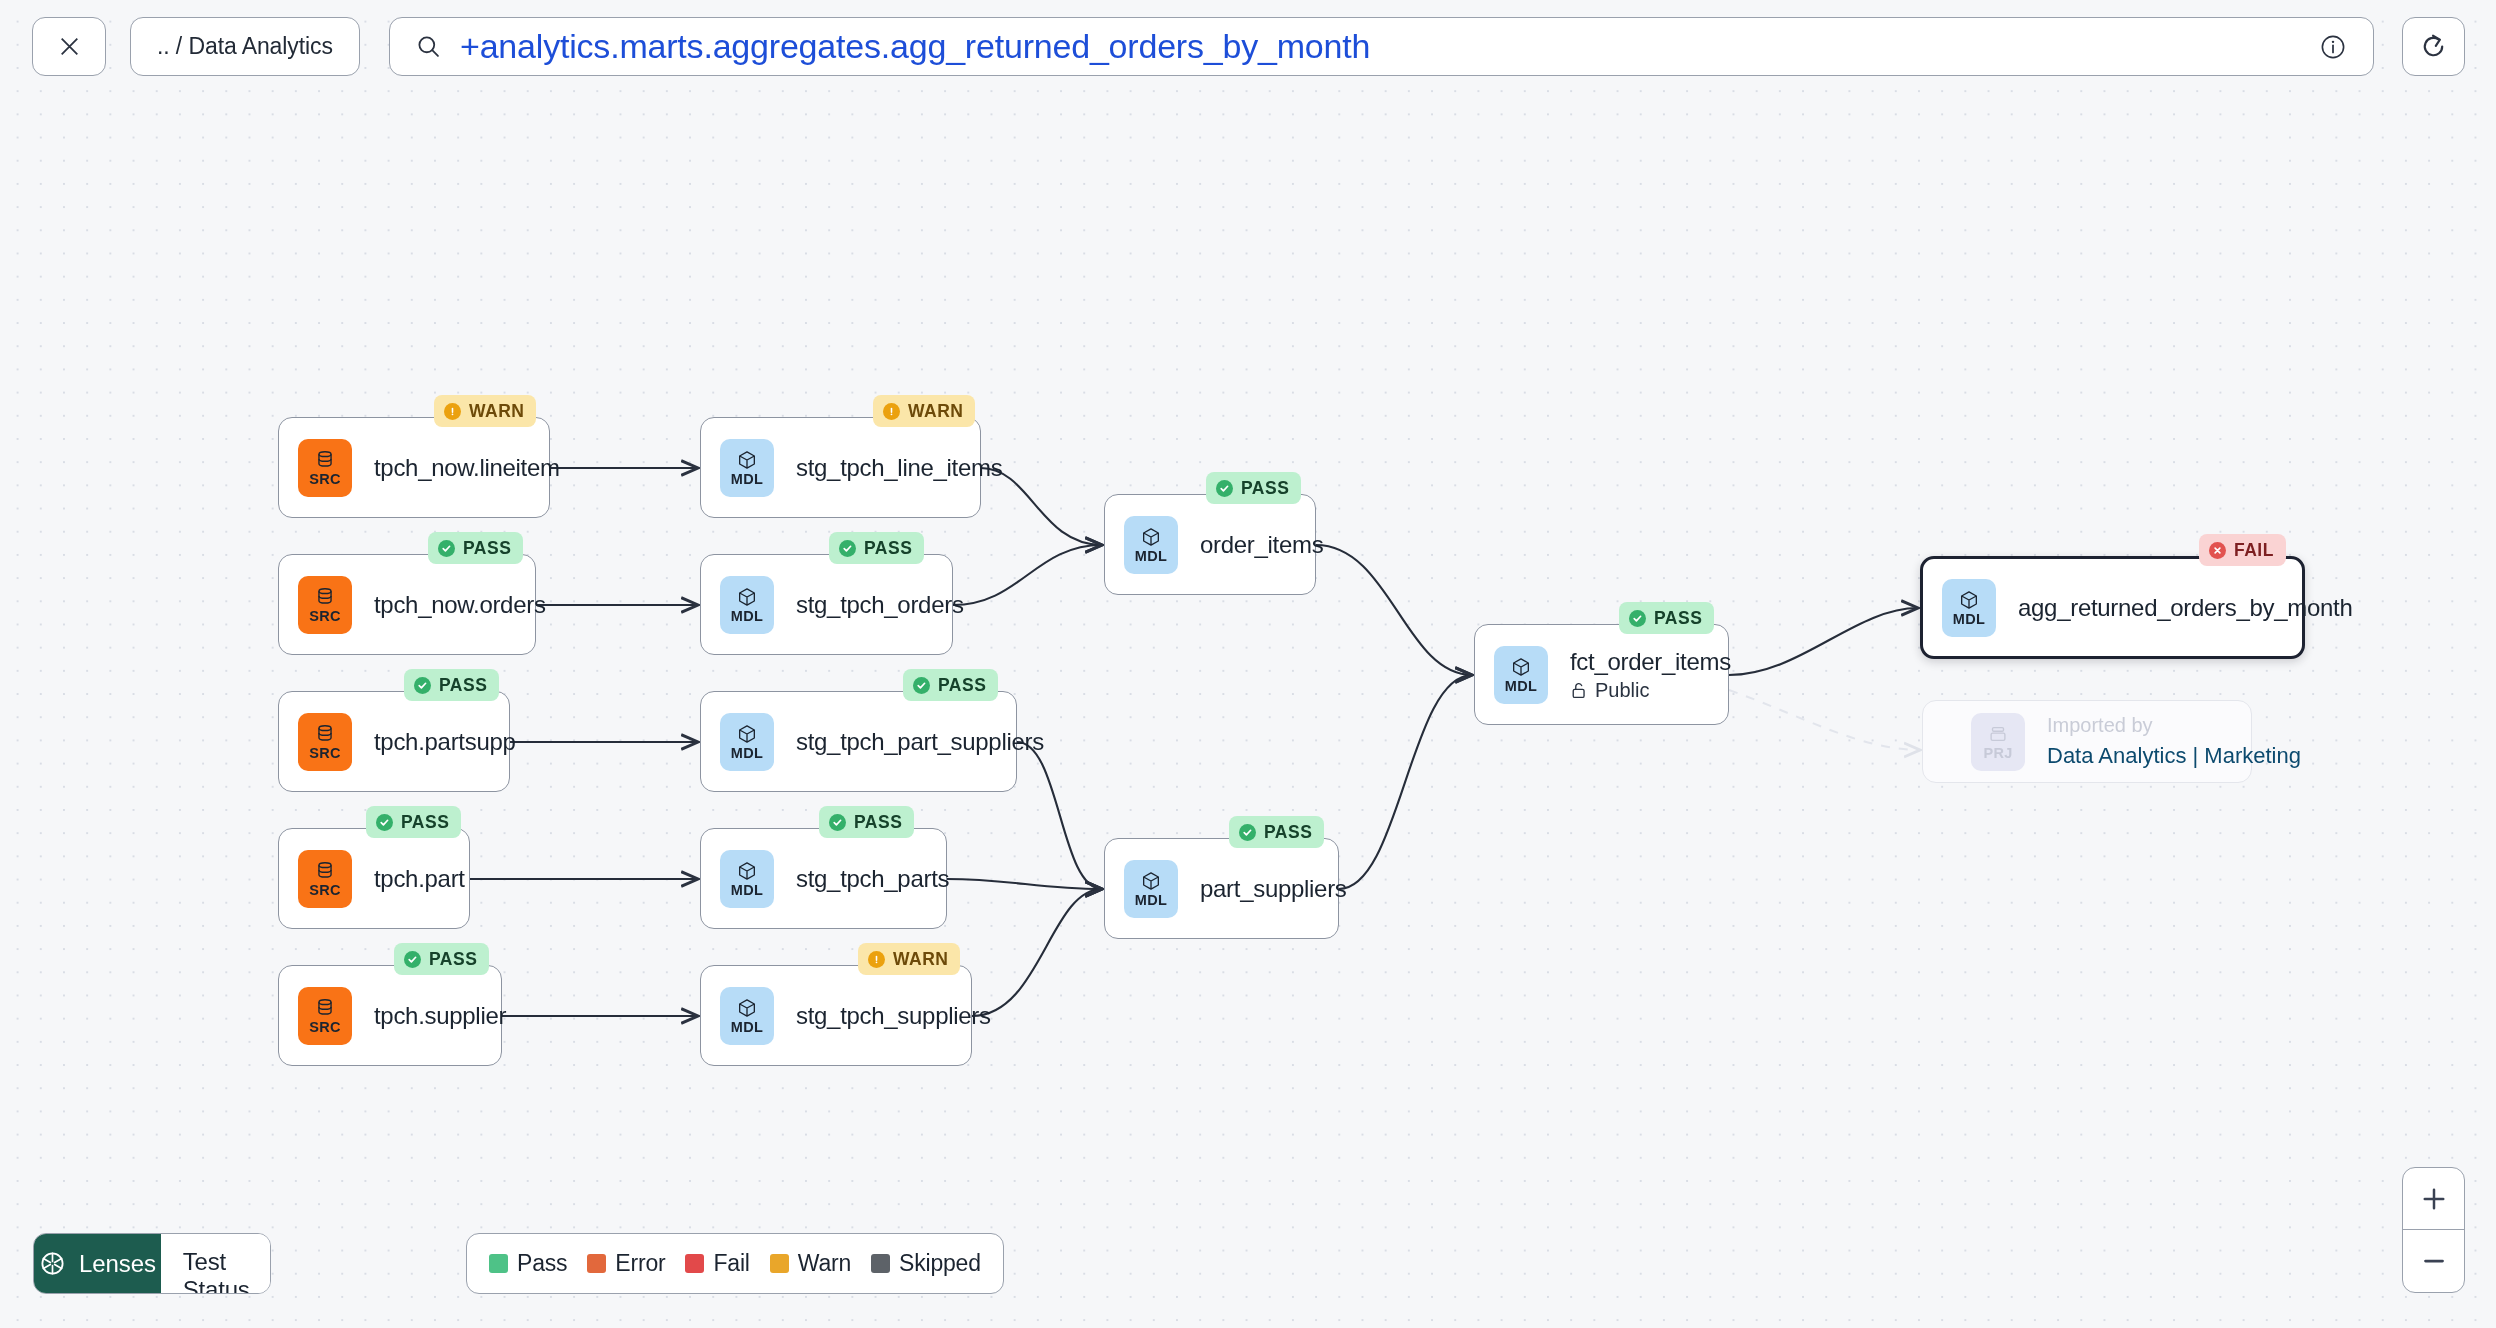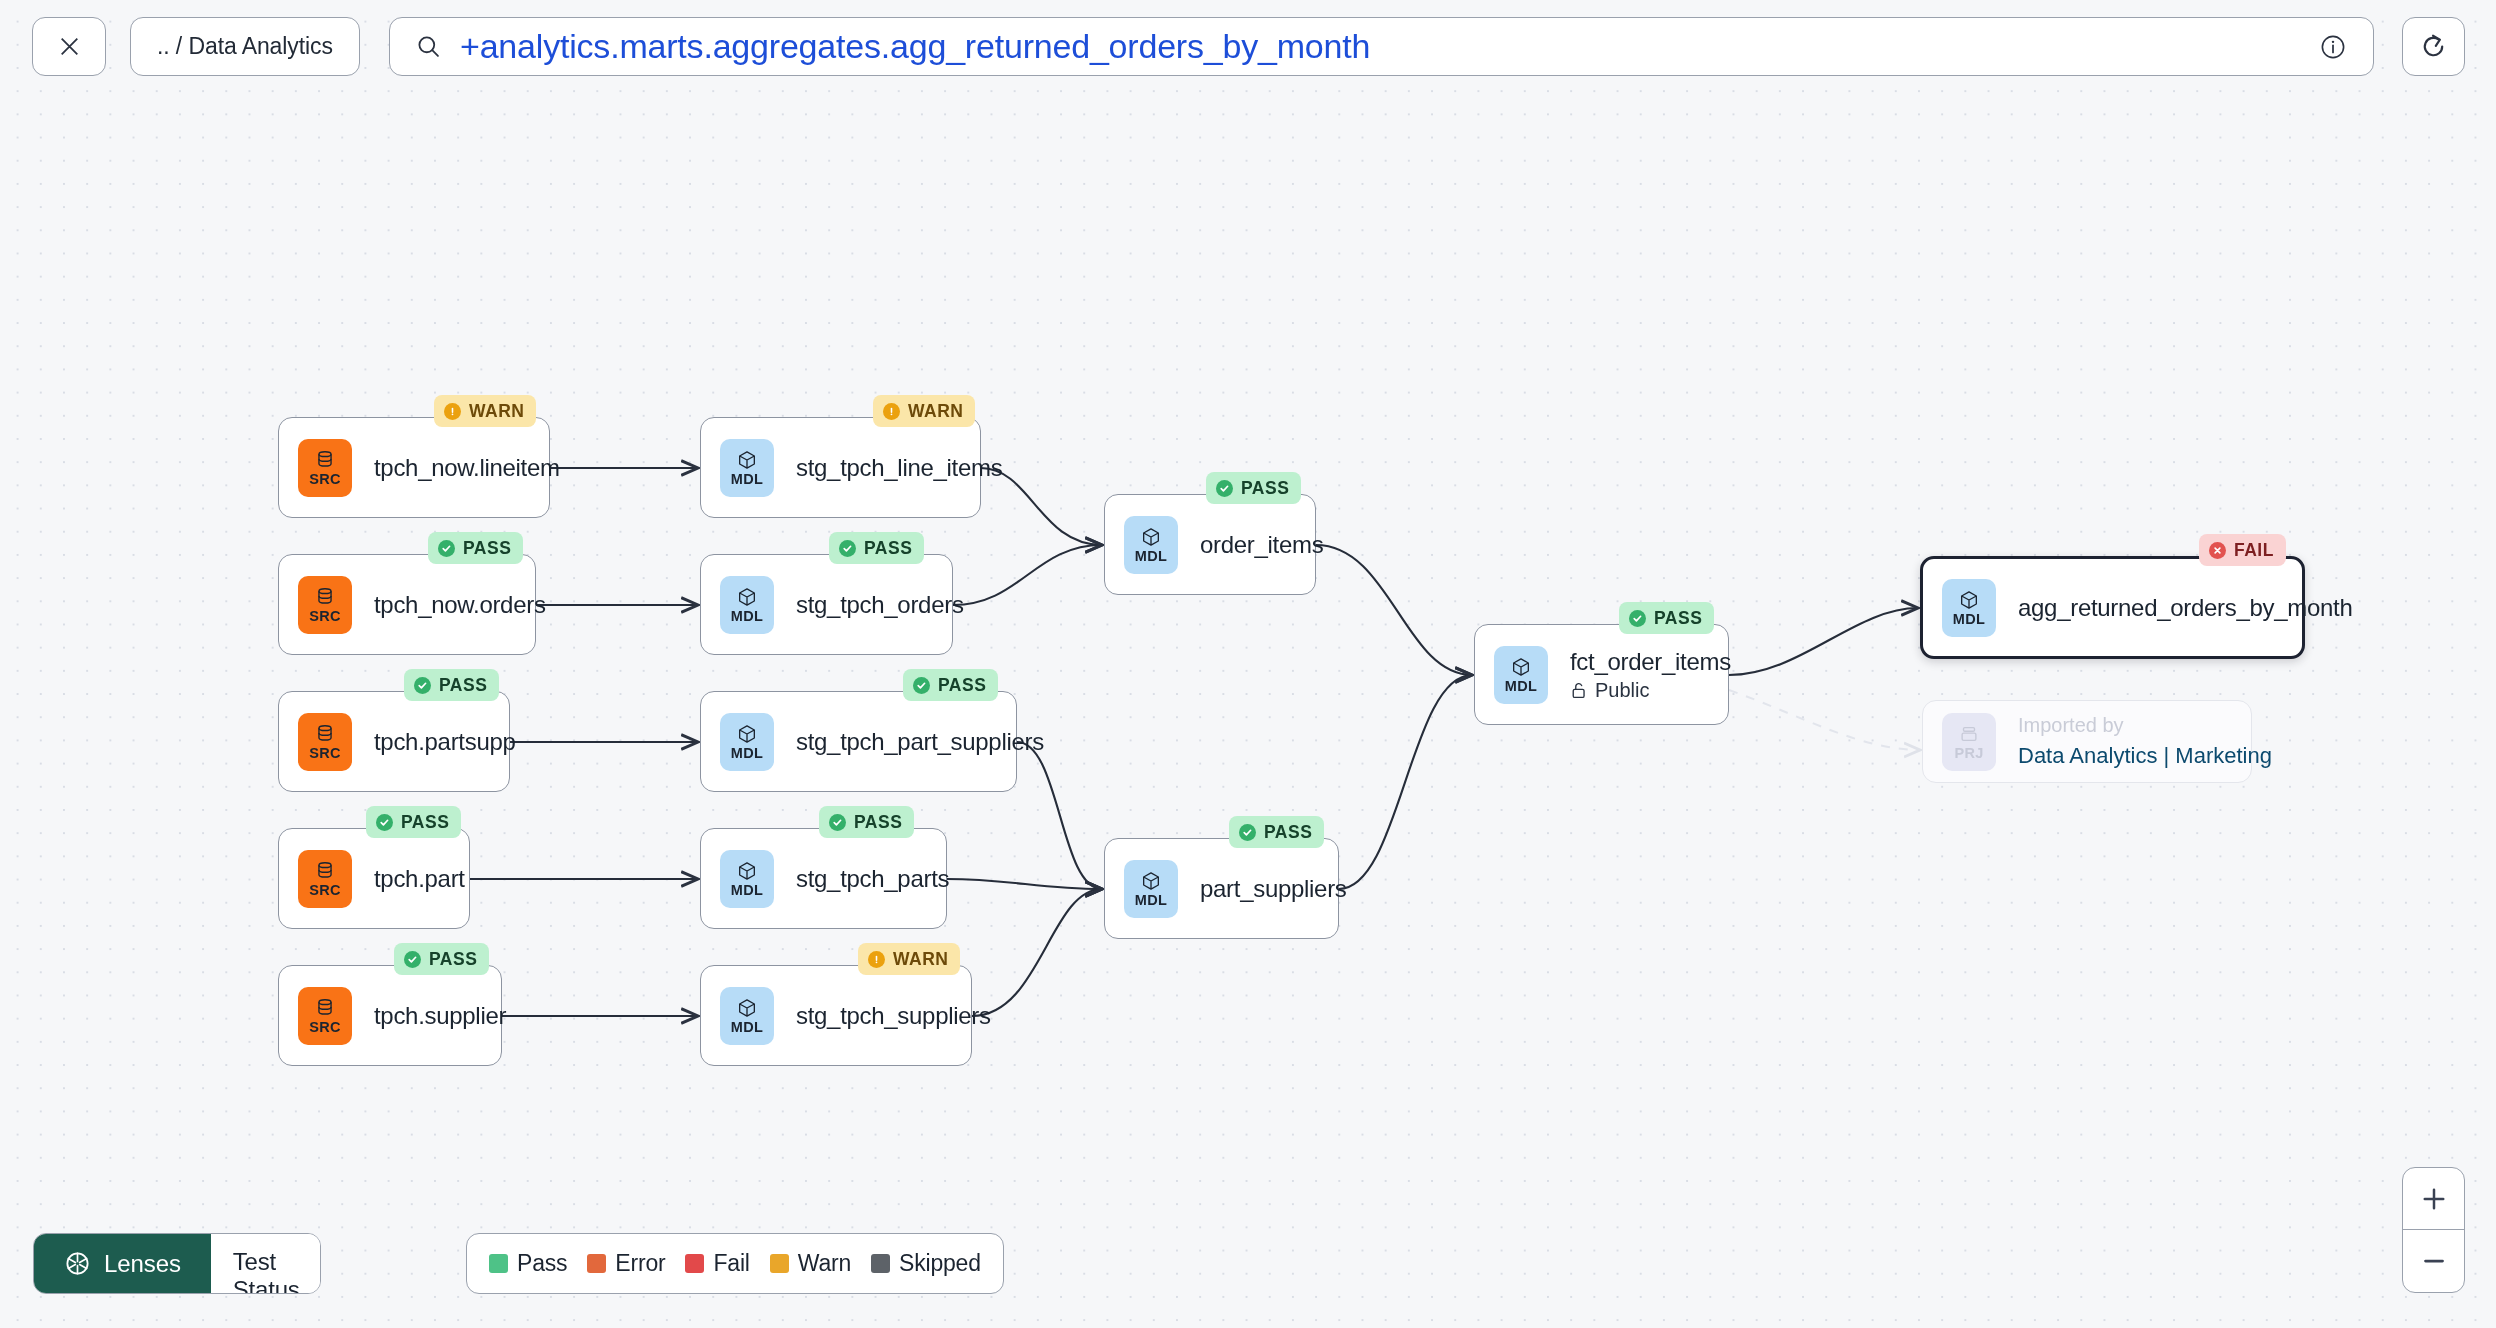--- a/index.html
+++ b/index.html
@@ -77,21 +77,21 @@
   .node-sub {
     font-size: 20px; color: #2a3341; display: flex; align-items: center; gap: 7px; white-space: nowrap;
   }
 
   
   .node.ghost {
     border: 1.5px solid #e4e6ec; background: #fbfbfd;
     opacity: 1; z-index: 8;
   }
   .node.ghost .chip-label { color: #c7cad8; }
-  .node.ghost .chip-prj { background: #e6e7f4; }
+  .node.ghost .chip-prj { background: #e6e7f4; margin-left: 29px; }
   .ghost-stack { gap: 6px; }
   .ghost-line1 { font-size: 20px; color: #c9ccd7; white-space: nowrap; }
   .ghost-line2 { font-size: 22px; color: #0c4a6e; white-space: nowrap; }
 
   
   .badge {
     position: absolute; height: 32px; border-radius: 8px;
     display: flex; align-items: center; gap: 8px;
     padding: 0 12px 0 10px;
     font-size: 17.5px; font-weight: 700; letter-spacing: 0.5px;
@@ -114,21 +114,21 @@
   
   #bottombar { position: absolute; left: 0; bottom: 0; height: 96px; z-index: 40; }
   #lenses-group {
     position: absolute; left: 33px; bottom: 34px; height: 61px;
     display: flex; align-items: stretch;
     border: 1.6px solid #9aa1ad; border-radius: 13px; overflow: hidden;
     background: #ffffff;
   }
   #lenses-btn {
     background: #1d5c4f; color: #ffffff;
-    display: flex; align-items: center; gap: 13px; padding: 0 30px;
+    display: flex; align-items: center; gap: 13px; padding: 0 5px;
     font-size: 24px; letter-spacing: -0.1px;
   }
   #teststatus-btn {
     background: #ffffff; color: #1b2430;
     display: flex; align-items: center; gap: 14px; padding: 0 20px 0 22px;
     font-size: 24px; letter-spacing: -0.2px; flex-direction: column;
   }
   #legend {
     position: absolute; left: 466px; bottom: 34px; height: 61px;
     background: #ffffff; border: 1.6px solid #9aa1ad; border-radius: 13px;

